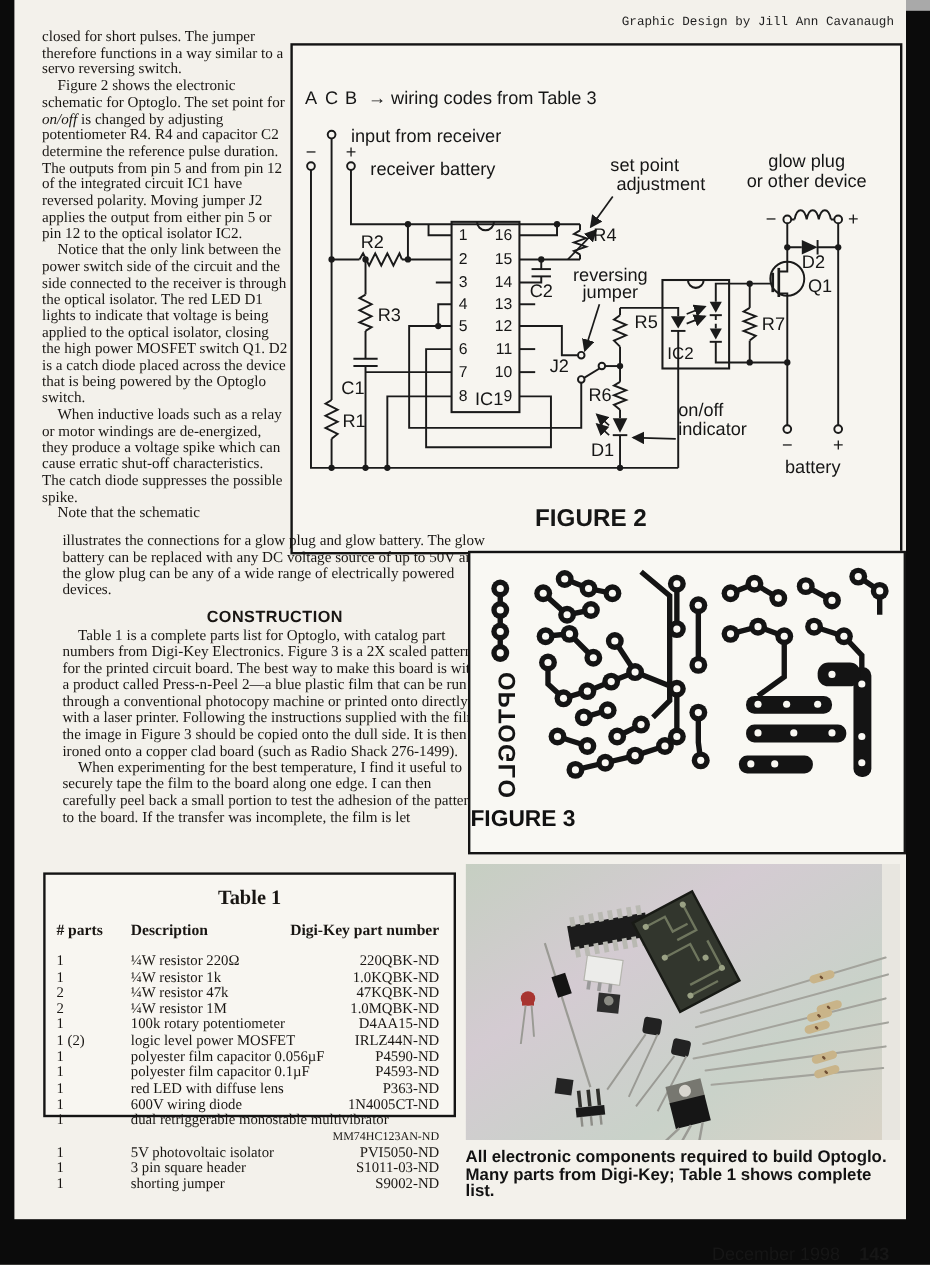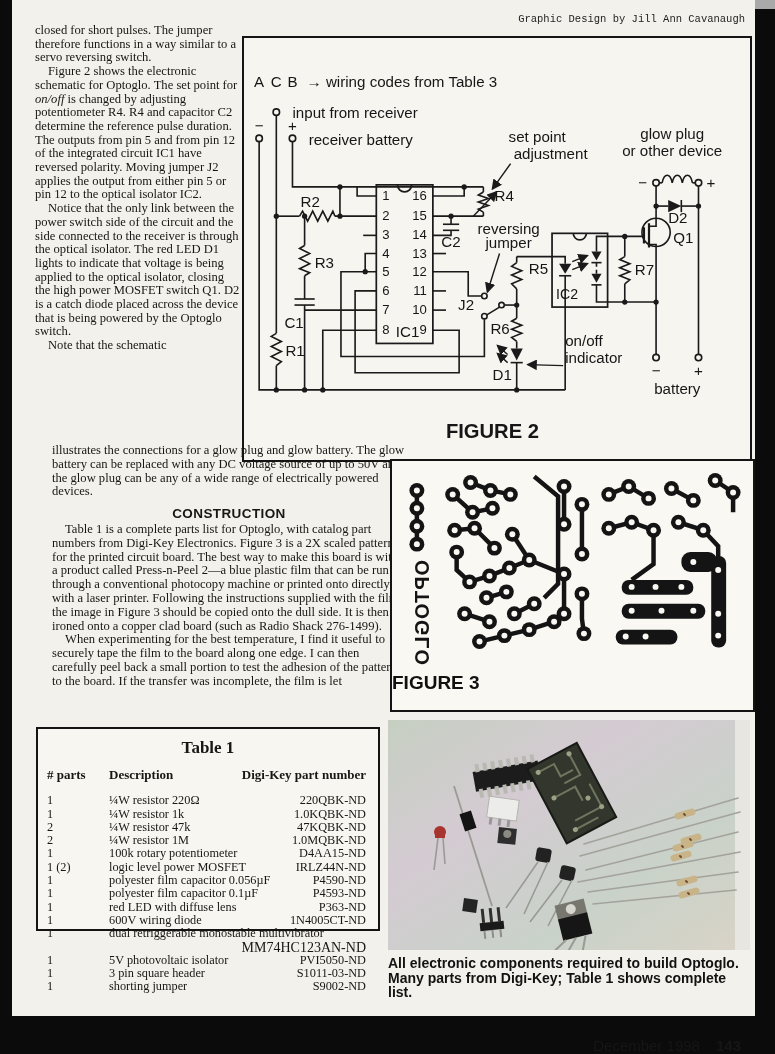--- a/index.html
+++ b/index.html
@@ -27,41 +27,42 @@
   .figcap{font-family:"Liberation Sans",sans-serif;font-weight:bold;font-size:19px;
           margin-top:2px;color:#111;}
   .tablebox{position:absolute;left:24px;top:727px;width:344px;height:204px;
             border:2.5px solid #141414;background:#f8f6f1;box-sizing:border-box;}
   .ttitle{font-weight:bold;font-size:17px;text-align:center;margin:9px 0 10px 0;}
   .thead,.trow{display:grid;grid-template-columns:62px 1fr auto;padding:0 12px 0 9px;
                font-size:12.3px;line-height:13.3px;}
   .thead{font-weight:bold;font-size:13px;margin-bottom:13px;}
   .thead .tp,.trow .tp{}
   .trow .span2{grid-column:2/4;}
-  .trow.cont{display:block;text-align:right;padding:0 12px 0 9px;font-size:14px;line-height:13.3px;}
+  .trow.cont{display:block;text-align:right;padding:0 12px 0 9px;font-size:10px;line-height:13.3px;}
   .photobox{position:absolute;left:376px;top:720px;width:362px;height:230px;margin:0;}
   .photobox svg{width:100%;height:100%;display:block;}
   .photocap{position:absolute;left:376px;top:956px;width:358px;font-family:"Liberation Sans",sans-serif;
             font-weight:bold;font-size:14px;line-height:14.6px;color:#121212;}
   .footer{position:absolute;right:14px;top:993px;font-family:"Liberation Sans",sans-serif;
           font-size:15px;color:#161616;margin-top:44px;}
   .footer .pnum{font-weight:bold;margin-left:16px;}
 </style>
 </head>
 <body>
 
 <div class="topstrip"></div>
 <div class="page">
 
   <div class="credit">Graphic Design by Jill Ann Cavanaugh</div>
 
   <div class="col1">
     <p>closed for short pulses.  The jumper therefore functions in a way similar to a servo reversing switch.</p>
     <p class="ind"><span>Figure 2 shows the electronic schematic for Optoglo.  The set point for </span><i>on/off</i><span> is changed by adjusting potentiometer R4.  R4 and capacitor C2 determine the reference pulse duration.  The outputs from pin 5 and from pin 12 of the integrated circuit IC1 have reversed polarity.  Moving jumper J2 applies the output from either pin 5 or pin 12 to the optical isolator IC2.</span></p>
     <p class="ind">Notice that the only link between the power switch side of the circuit and the side connected to the receiver is through the optical isolator.  The red LED D1 lights to indicate that voltage is being applied to the optical isolator, closing the high power MOSFET switch Q1. D2 is a catch diode placed across the device that is being powered by the Optoglo switch.</p>
+    <p class="ind">When inductive loads such as a relay or motor windings are de-energized, they produce a voltage spike which can cause erratic shut-off characteristics.  The catch diode suppresses the possible spike.</p>
     <p class="ind">Note that the schematic</p>
   </div>
 
   <figure class="fig2box">
     <svg class="schem" viewBox="0 0 501 417">
       <defs>
         <marker id="ah" viewBox="0 0 10 10" refX="8.5" refY="5" markerWidth="7.5" markerHeight="7.5" orient="auto-start-reverse">
           <path d="M0,0 L10,5 L0,10 z" fill="#1a1a1a"></path>
         </marker>
       </defs>

